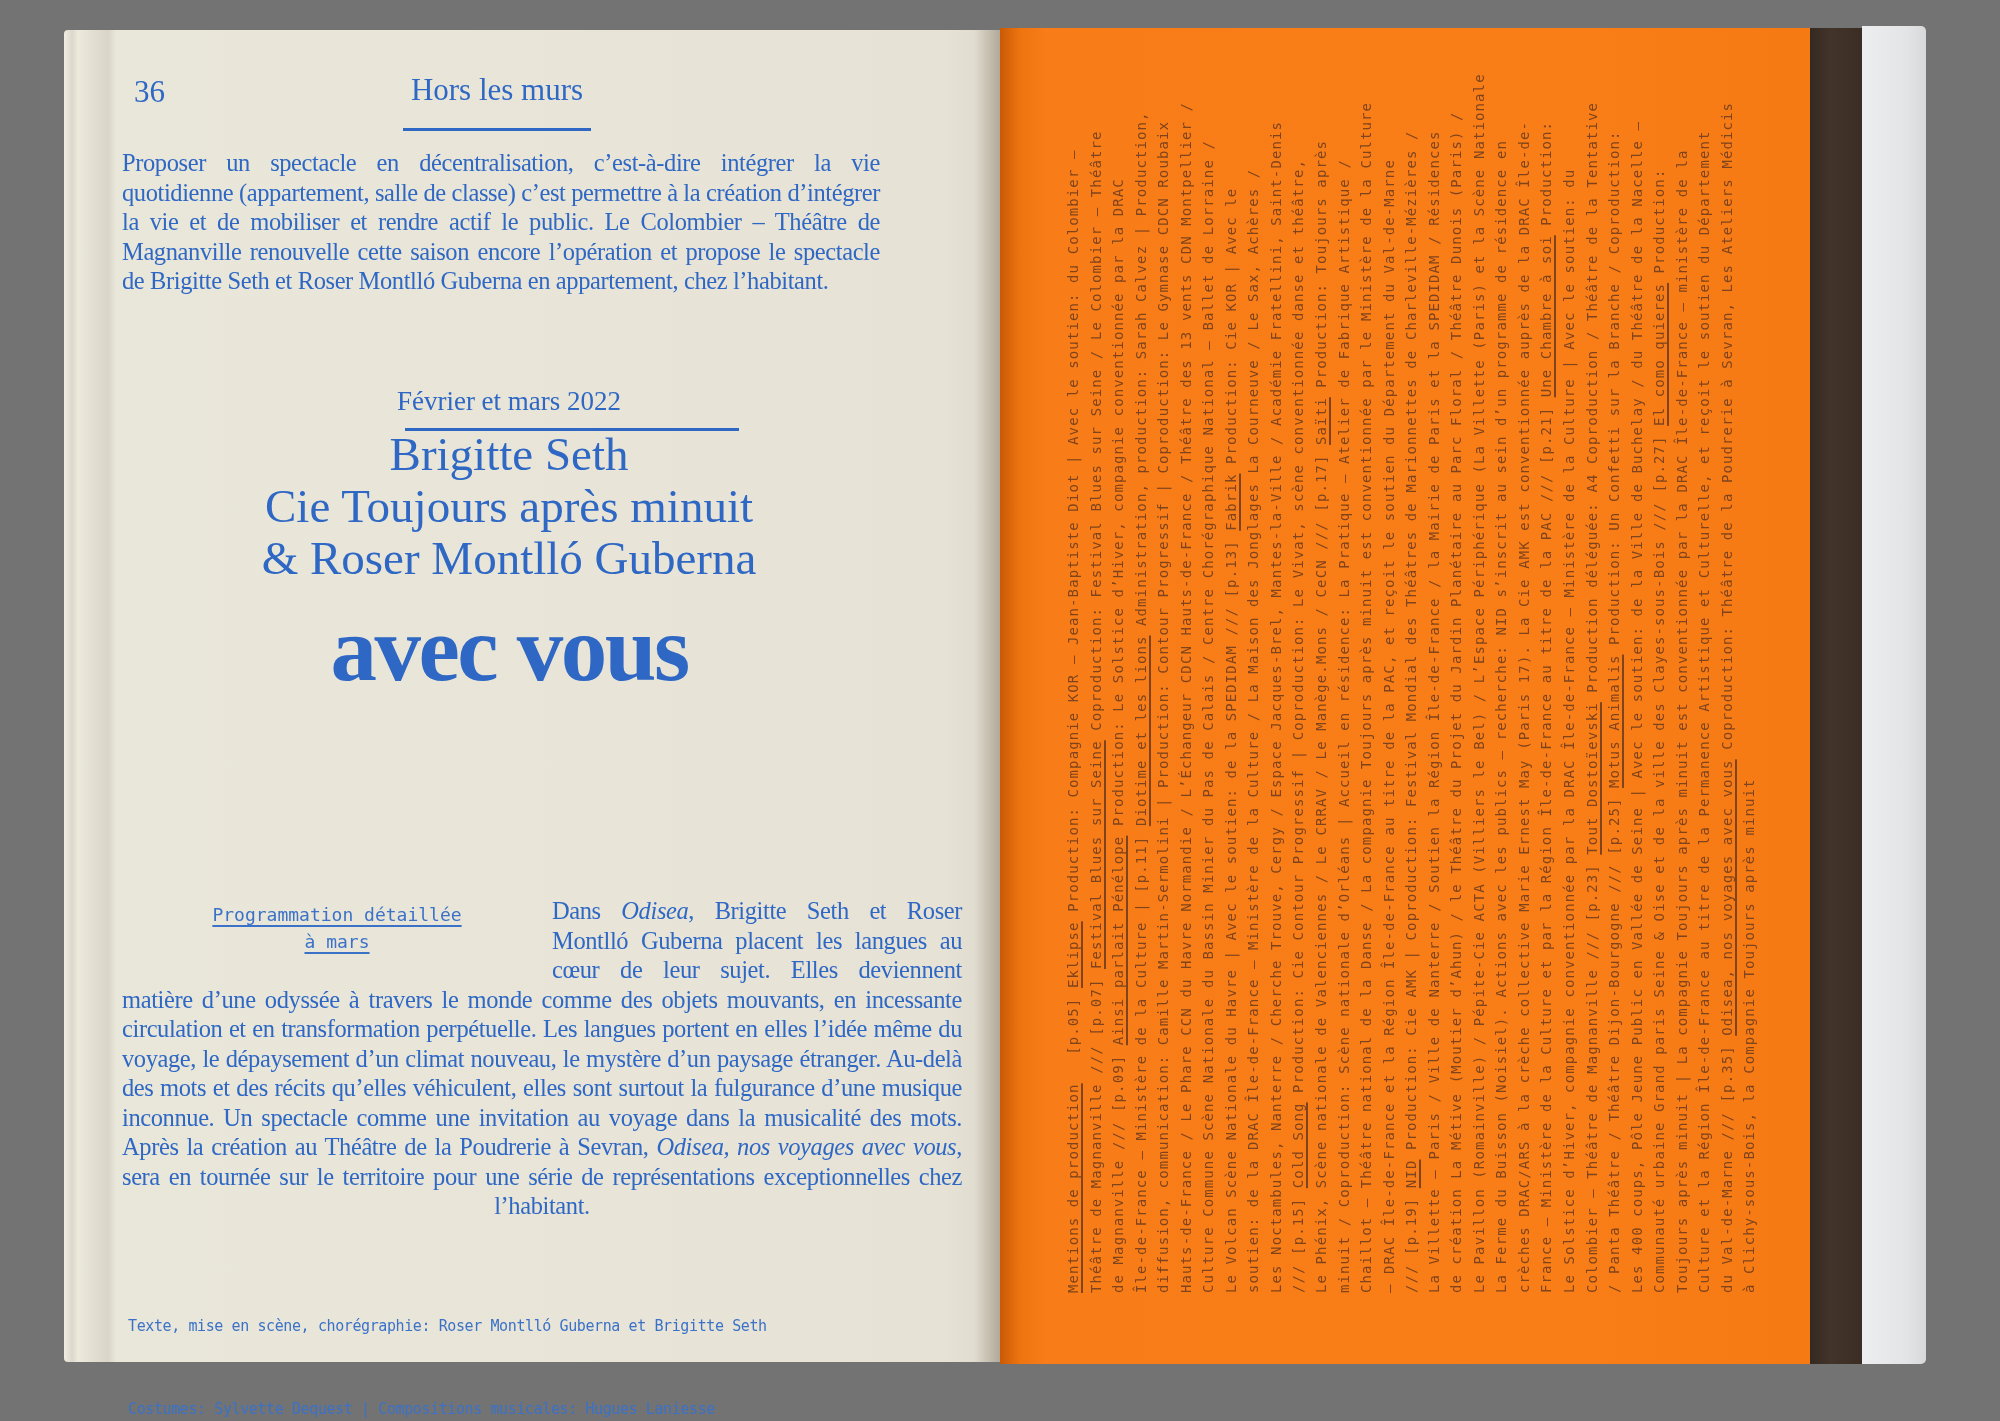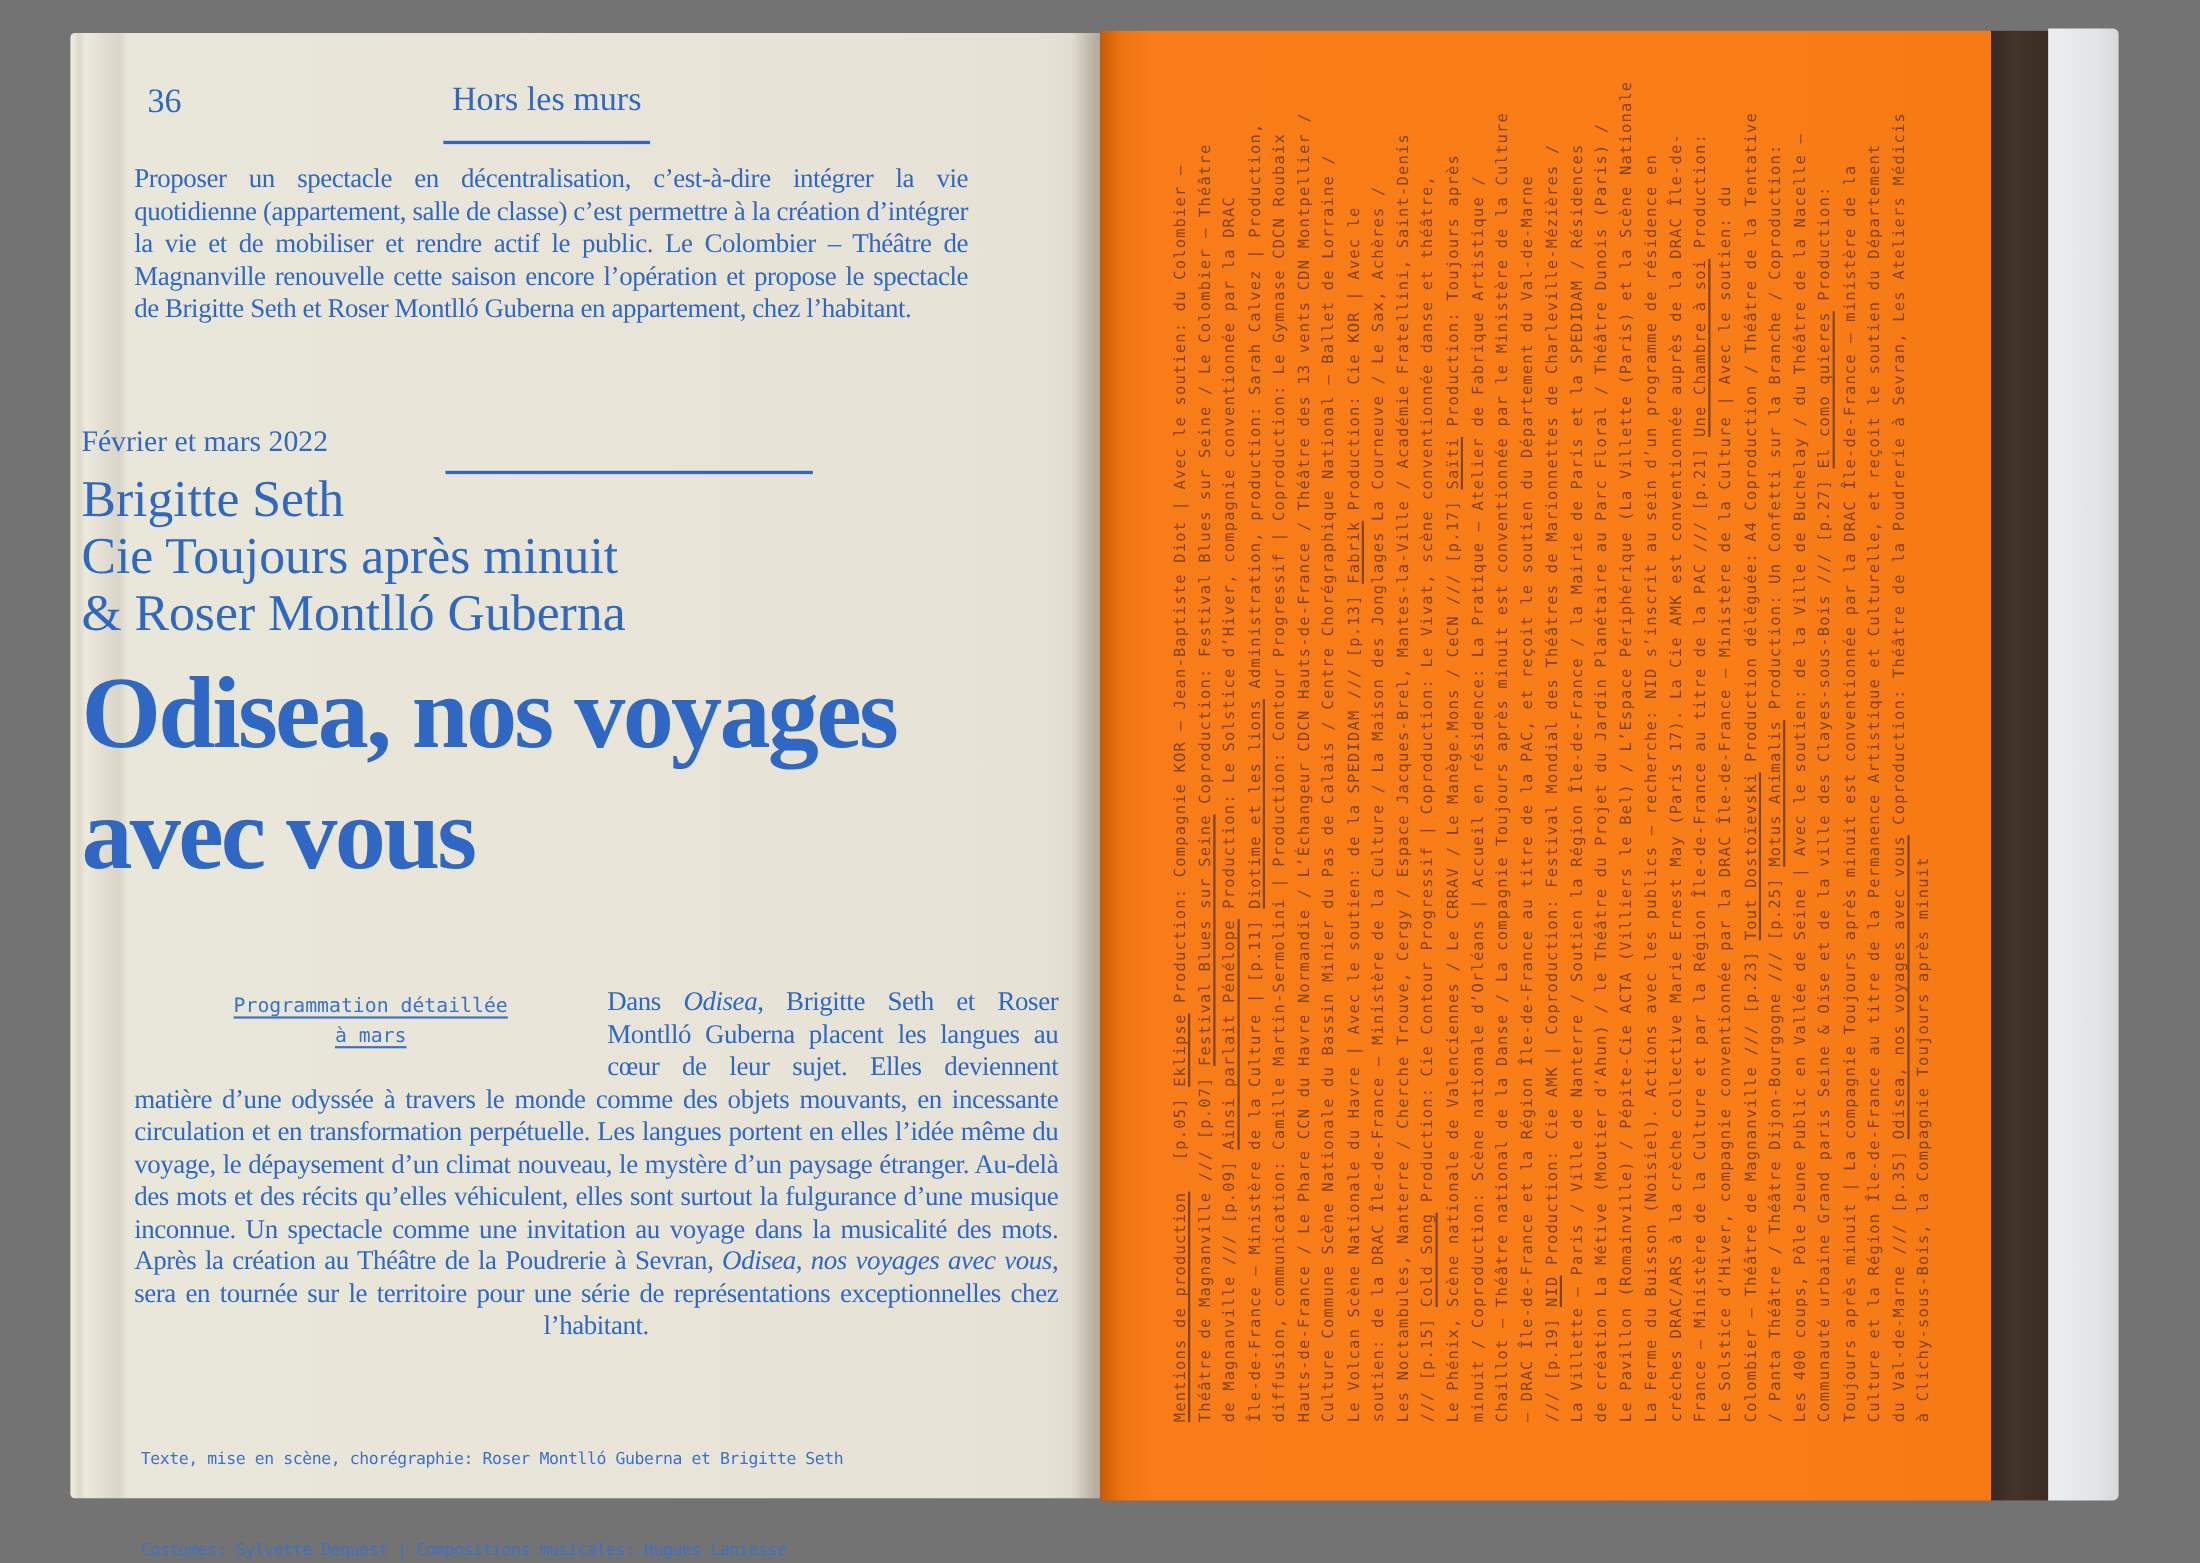--- a/index.html
+++ b/index.html
@@ -9,21 +9,21 @@
   .page-left{position:absolute;left:64px;top:30px;width:936px;height:1332px;border-radius:4px 0 0 4px;
     background:linear-gradient(90deg,#f0eee4 0px,#dcd8cb 8px,#ece9dd 14px,#d9d5c8 44px,#e9e6da 52px,#e8e4d8 60%,#e6e2d6 94%,#ddd8cb 100%);}
   .gutter-left{position:absolute;right:0;top:0;width:26px;height:100%;
     background:linear-gradient(270deg,rgba(60,45,20,.28),rgba(60,45,20,0));}
   .blue{color:#2e68c4;}
   .pagenum{position:absolute;left:70px;top:44px;font-size:31px;}
   .header{position:absolute;left:30px;top:42px;width:806px;text-align:center;font-size:31px;}
   .header span{display:inline-block;border-bottom:3px solid #2e68c4;padding:0 8px 20px;}
   .intro{position:absolute;left:58px;top:118px;width:758px;margin:0;font-size:24.5px;line-height:29.5px;
     letter-spacing:-0.4px;text-align:justify;}
-  .centercol{position:absolute;left:10px;width:890px;}
+  .centercol{position:absolute;left:0;width:890px;text-align:center;}
   .date{top:356px;font-size:27px;}
   .date-rule{position:absolute;left:341px;top:398px;width:334px;height:3px;background:#2e68c4;}
   .artists{top:398px;font-size:47px;line-height:52px;}
   .bigtitle{top:564px;font-size:93px;line-height:110px;font-weight:bold;letter-spacing:-2.5px;}
   .mono{font-family:"DejaVu Sans Mono",monospace;}
   .body-wrap{position:absolute;left:58px;top:866px;width:840px;}
   .prog-float{float:left;width:430px;text-align:center;padding-top:5px;margin-bottom:6px;
     font-size:18px;line-height:27px;color:#3b72c8;}
   .prog-float .u{text-decoration:underline;text-underline-offset:4px;text-decoration-thickness:1.6px;}
   .bodytext{margin:0;font-size:24.5px;line-height:29.5px;letter-spacing:-0.4px;
@@ -60,21 +60,20 @@
     <div class="centercol date blue">Février et mars 2022</div>
     <div class="date-rule"></div>
 
     <div class="centercol artists blue">
       <div>Brigitte Seth</div>
       <div>Cie Toujours après minuit</div>
       <div>&amp; Roser Montlló Guberna</div>
     </div>
 
     <div class="centercol bigtitle blue">
-      <div>Odisea, nos voyages</div>
       <div>avec vous</div>
     </div>
 
     <div class="body-wrap">
       <div class="prog-float mono">
         <span class="u">Programmation détaillée</span><br>
         <span class="u">à mars</span>
       </div>
       <p class="bodytext blue"><span>Dans </span><span class="i">Odisea</span><span>, Brigitte Seth et Roser Montlló Guberna placent les langues au cœur de leur sujet. Elles deviennent matière d’une odyssée à travers le monde comme des objets mouvants, en incessante circulation et en transformation perpétuelle. Les langues portent en elles l’idée même du voyage, le dépaysement d’un climat nouveau, le mystère d’un paysage étranger. Au-delà des mots et des récits qu’elles véhiculent, elles sont surtout la fulgurance d’une musique inconnue. Un spectacle comme une invitation au voyage dans la musicalité des mots. Après la création au Théâtre de la Poudrerie à Sevran, </span><span class="i">Odisea, nos voyages avec vous</span><span>, sera en tournée sur le territoire pour une série de représentations exceptionnelles chez l’habitant.</span></p>
     </div>

